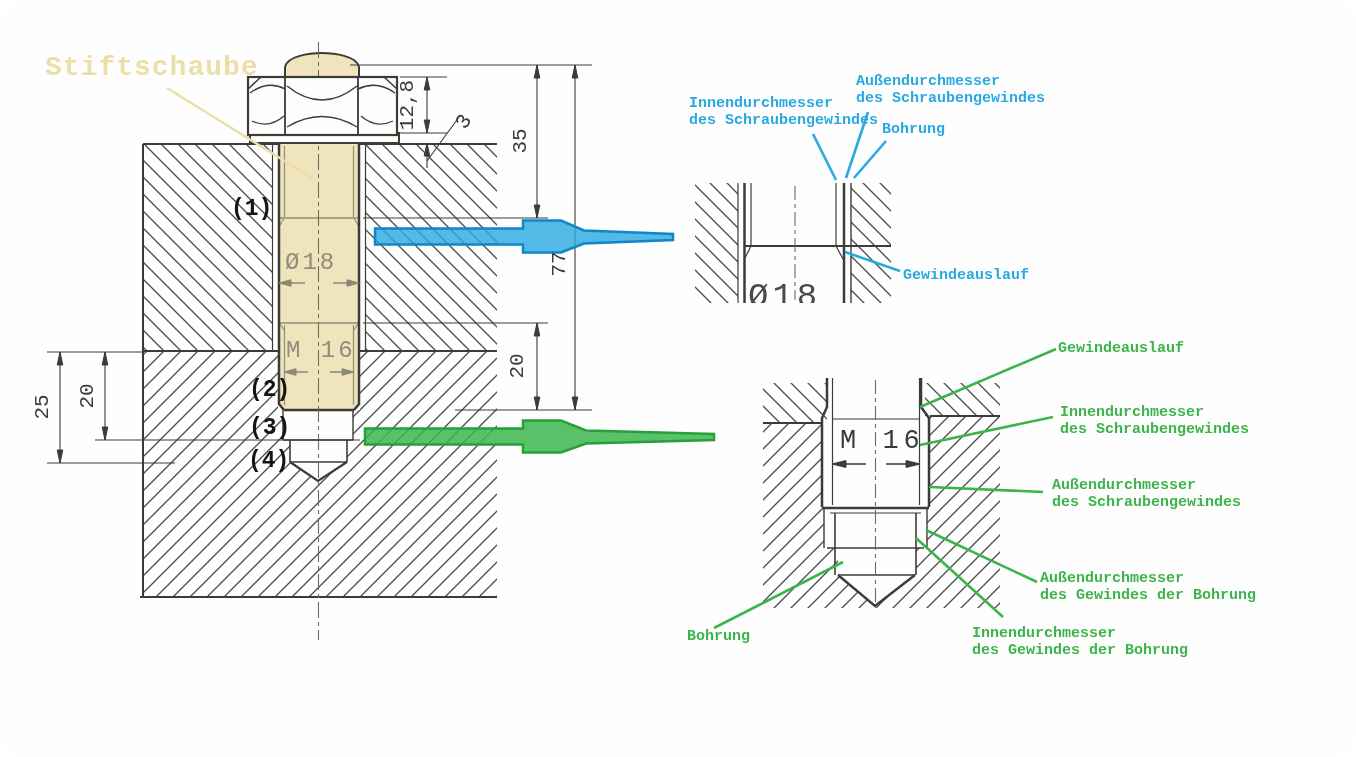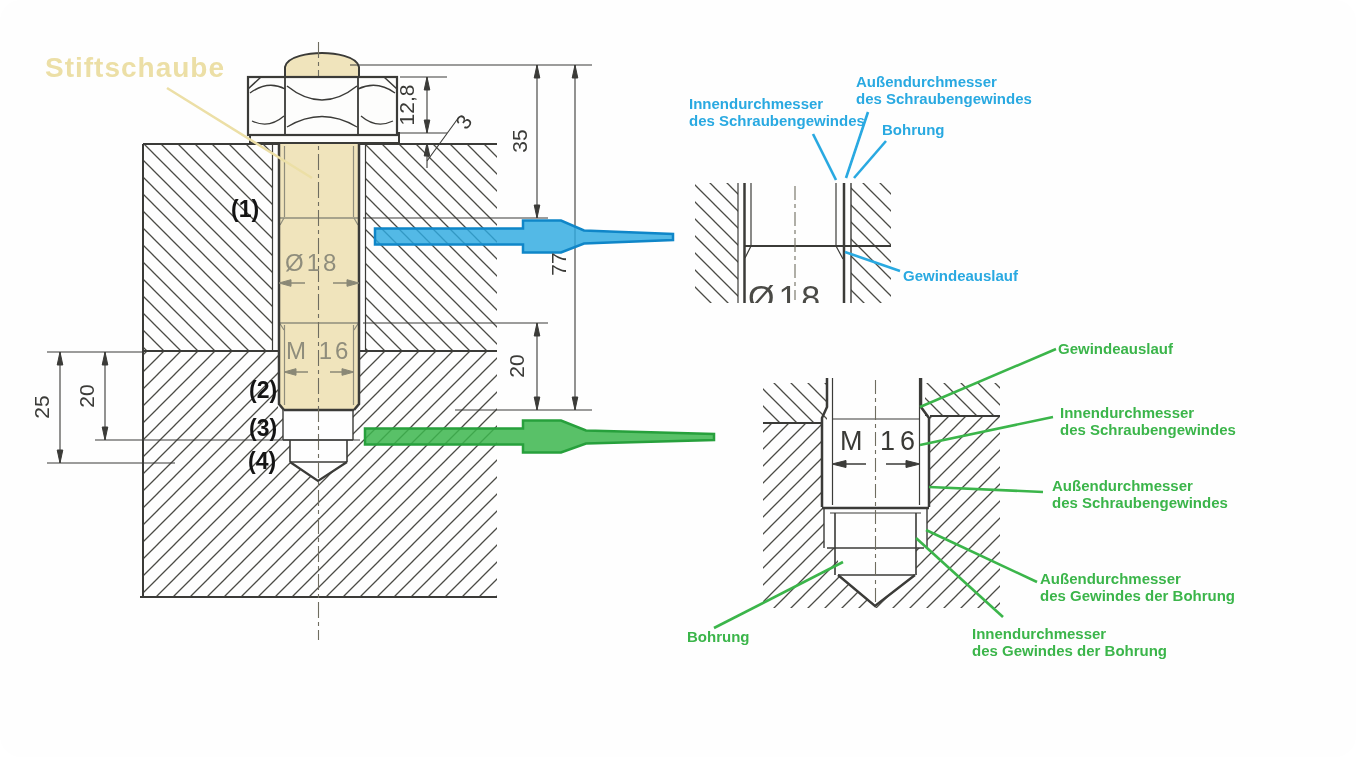--- a/index.html
+++ b/index.html
@@ -1,17 +1,17 @@
 <!DOCTYPE html>
 <html><head>
 <meta charset="utf-8">
 <style>
   html,body{margin:0;padding:0;background:#ffffff;}
   #stage{position:relative;width:1356px;height:757px;background:#fefefe;overflow:hidden;
-         font-family:Liberation Sans, sans-serif;border-radius:21px;}
+         font-family:Liberation Mono, monospace;border-radius:21px;}
   #linework{position:absolute;left:0;top:0;}
   .txt{position:absolute;white-space:pre-line;}
   .stud-title{font-size:28px;font-weight:700;color:#ecdfa6;letter-spacing:1px;}
   .part-marker{font-size:23px;font-weight:700;color:#141414;}
   .dim{font-size:21px;color:#3b3b38;transform:translate(-50%,-50%) rotate(-90deg);}
   .dim3{font-size:21px;color:#3b3b38;transform:translate(-50%,-50%) rotate(-55deg);}
   .graydim{font-size:24px;color:#8f8d7c;letter-spacing:3px;}
   .bluelbl{font-size:15px;line-height:17px;font-weight:700;color:#29a9e1;}
   .greenlbl{font-size:15px;line-height:17px;font-weight:700;color:#3bb54a;}
   .detail-m16{font-size:27px;color:#3a3a36;letter-spacing:5px;}

